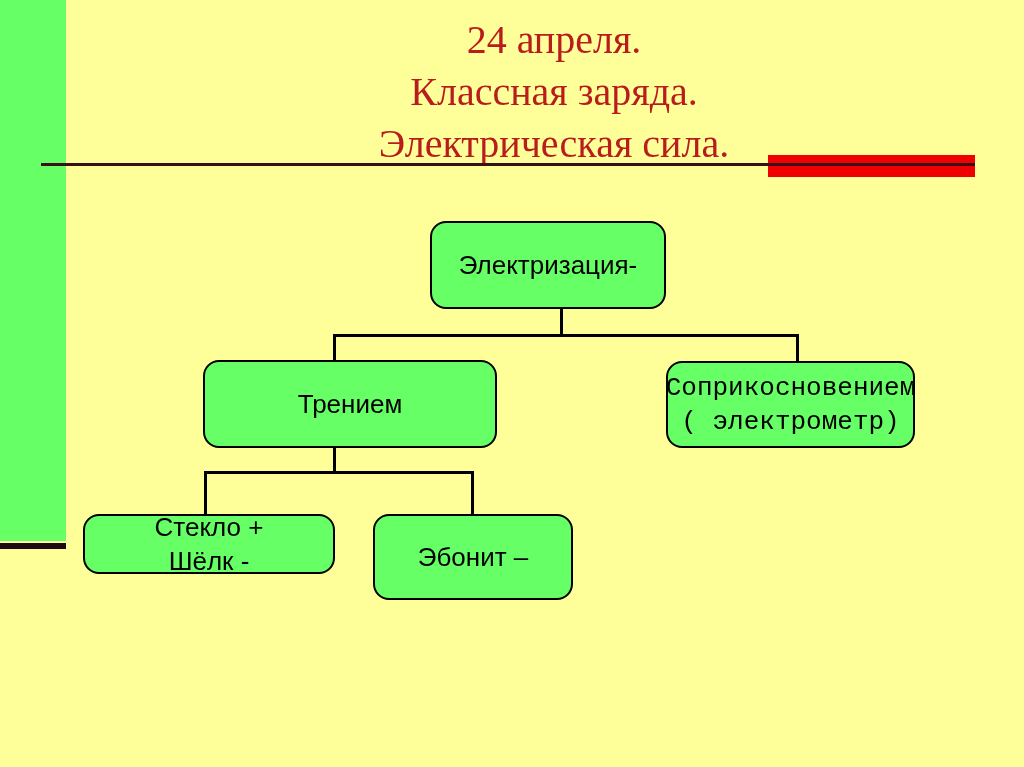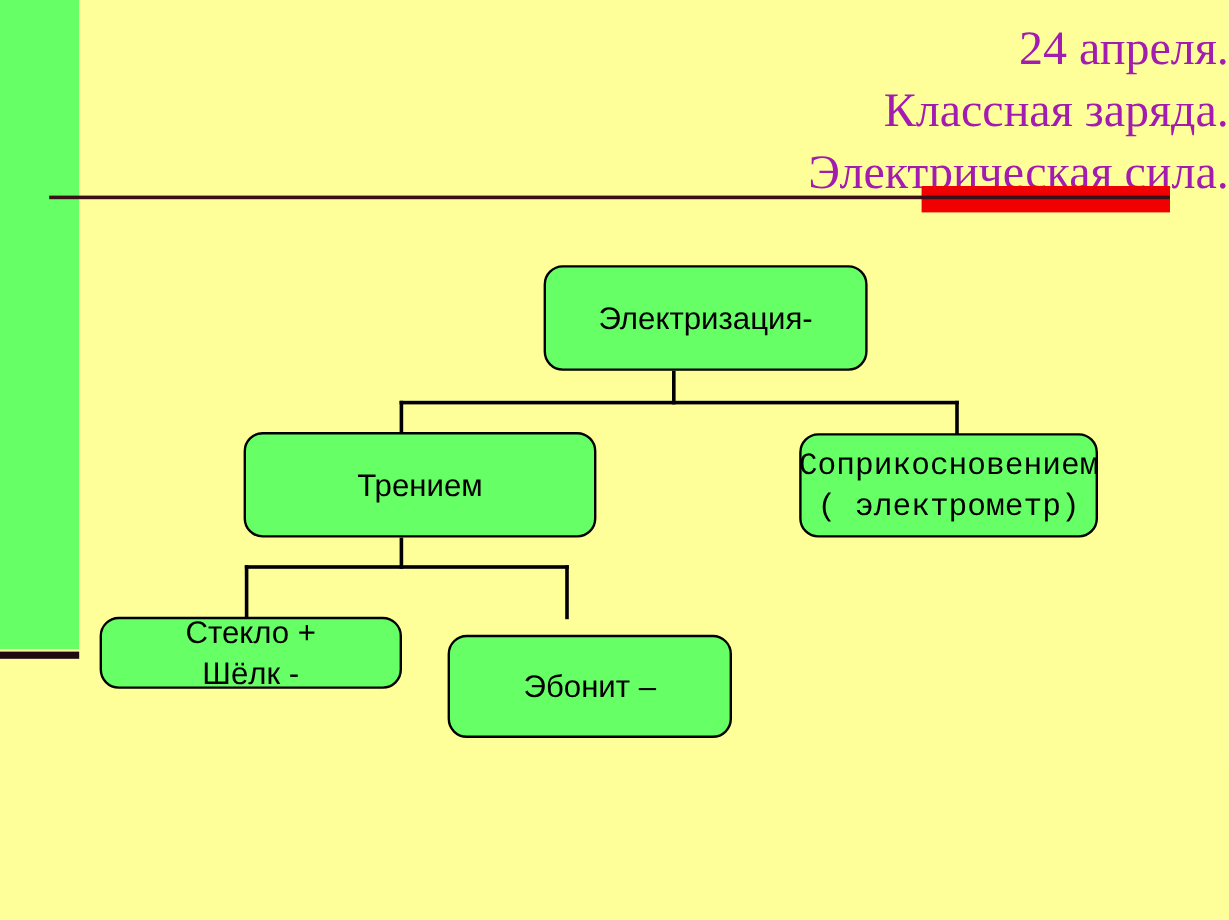--- a/index.html
+++ b/index.html
@@ -20,25 +20,25 @@
   .bottom-line {
     position: absolute;
     left: 0; top: 543px;
     width: 66px; height: 6px;
     background: #1F0A14;
   }
   .title-block {
     position: absolute;
     left: 84px; top: 14px;
     width: 940px;
-    text-align: right;
+    text-align: center;
     font-family: "Liberation Serif", serif;
     font-size: 40px;
     line-height: 52px;
-    color: #a21caf;
+    color: #b91c1c;
   }
   .title-line { display: block; white-space: nowrap; }
   .red-bar {
     position: absolute;
     left: 768px; top: 155px;
     width: 207px; height: 22px;
     background: #F00000;
   }
   .title-rule {
     position: absolute;
@@ -55,25 +55,25 @@
     display: flex;
     flex-direction: column;
     align-items: center;
     justify-content: center;
     text-align: center;
     font-size: 26px;
     line-height: 34px;
     color: #000;
   }
   .node span { display: block; white-space: nowrap; }
-  .node-root     { left: 453px; top: 221px; width: 270px; height: 88px; }
+  .node-root     { left: 430px; top: 221px; width: 236px; height: 88px; }
   .node-friction { left: 203px; top: 360px; width: 294px; height: 88px; }
   .node-contact  { left: 666px; top: 361px; width: 249px; height: 87px; font-family: Liberation Mono, monospace; }
   .node-glass    { left:  83px; top: 514px; width: 252px; height: 60px; }
-  .node-ebonite  { left: 373px; top: 514px; width: 237px; height: 86px; margin-top: 15px; }
+  .node-ebonite  { left: 373px; top: 514px; width: 200px; height: 86px; }
   .connector { position: absolute; background: #000; }
   .c1-stub       { left: 560px; top: 309px; width: 3px;   height: 28px; }
   .c1-horiz      { left: 333px; top: 334px; width: 466px; height: 3px;  }
   .c1-drop-left  { left: 333px; top: 334px; width: 3px;   height: 28px; }
   .c1-drop-right { left: 796px; top: 334px; width: 3px;   height: 29px; }
   .c2-stub       { left: 333px; top: 448px; width: 3px;   height: 26px; }
   .c2-horiz      { left: 204px; top: 471px; width: 270px; height: 3px;  }
   .c2-drop-left  { left: 204px; top: 471px; width: 3px;   height: 45px; }
   .c2-drop-right { left: 471px; top: 471px; width: 3px;   height: 45px; }
 </style>

